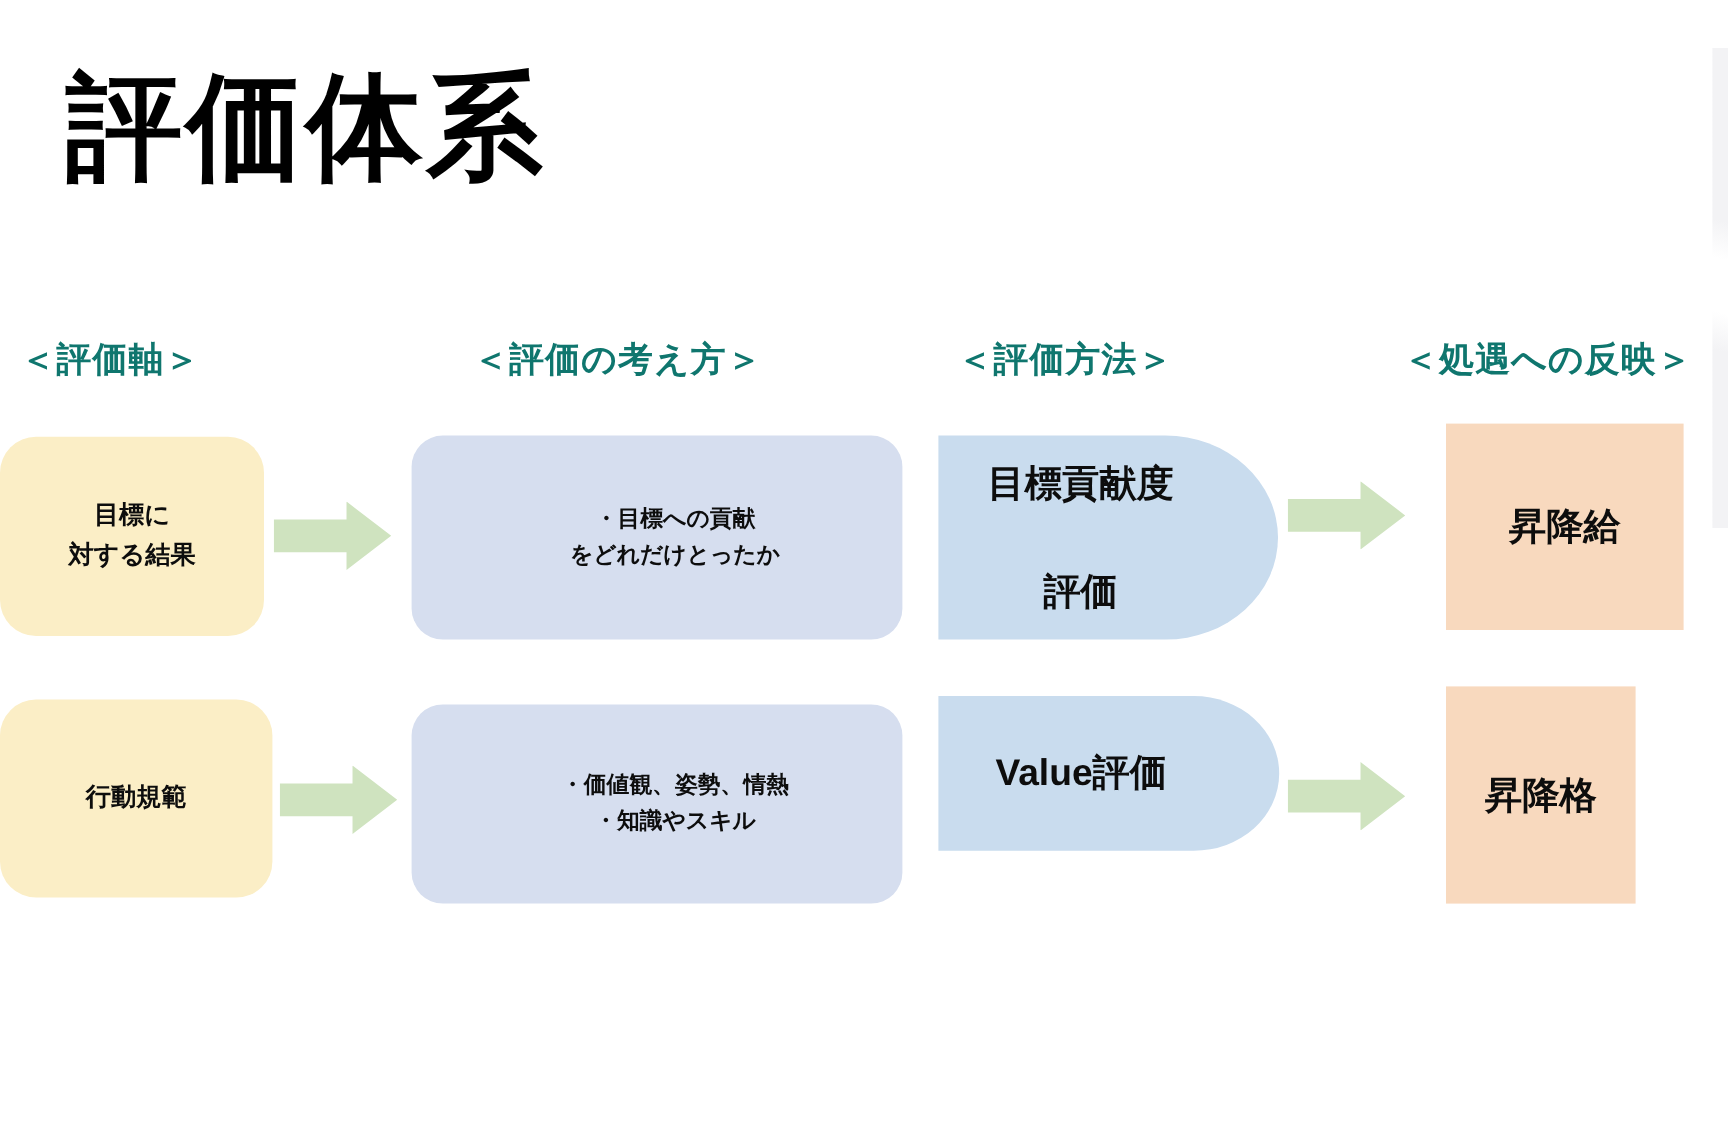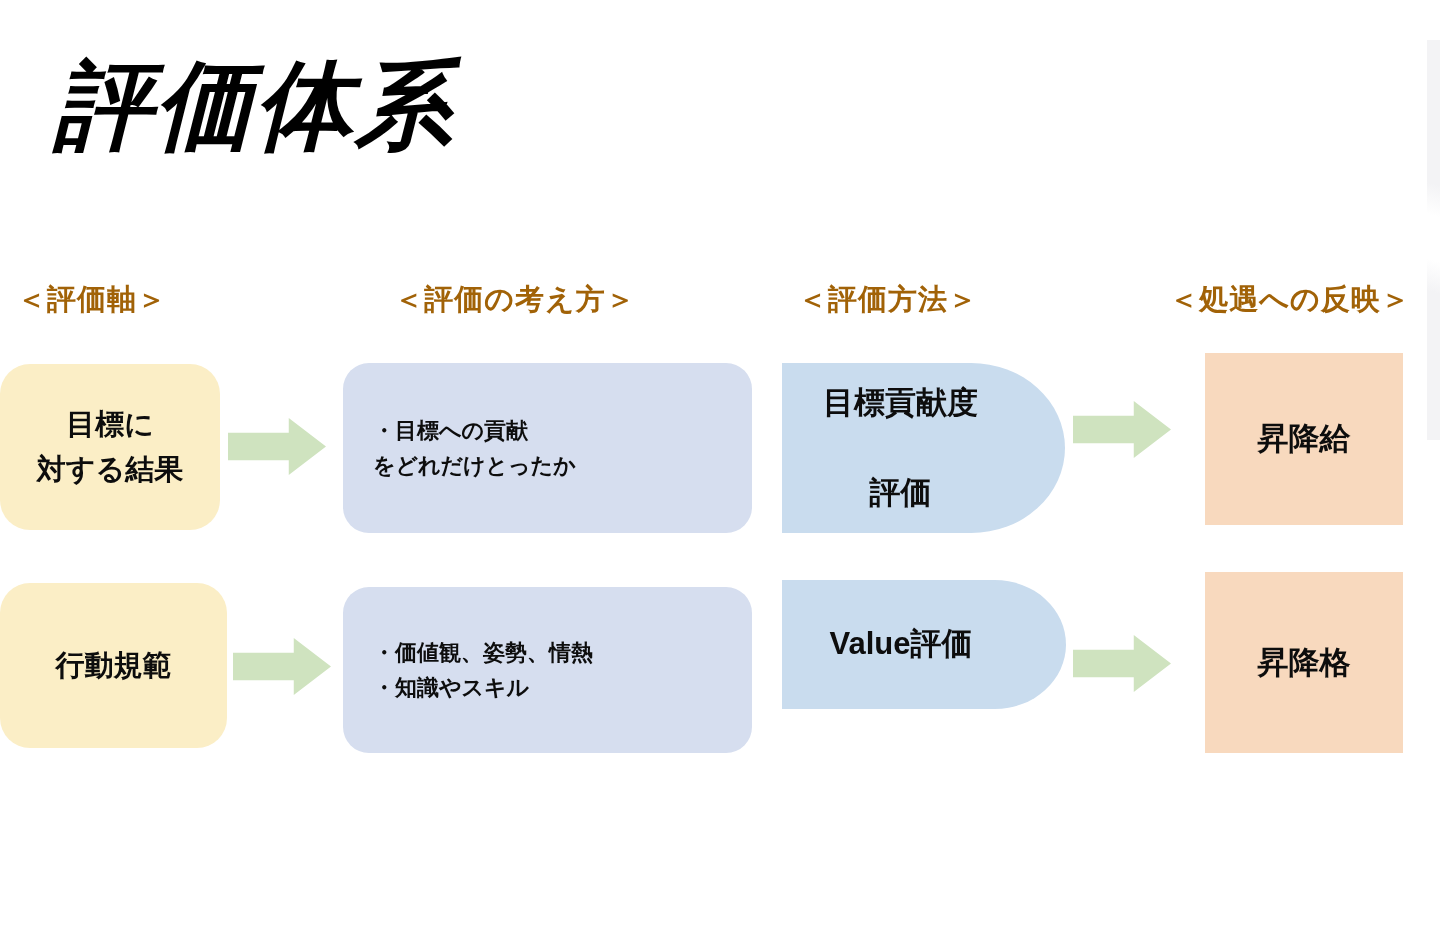--- a/index.html
+++ b/index.html
@@ -3,37 +3,37 @@
 <meta charset="utf-8">
 <style>
   html,body{margin:0;padding:0;}
   body{
     width:1440px;height:936px;background:#ffffff;position:relative;overflow:hidden;
     font-family:"Liberation Sans","DejaVu Sans",sans-serif;
   }
   .stage{position:absolute;inset:0;}
   .title{
     position:absolute;left:55px;top:42px;margin:0;
-    font-size:97px;font-weight:bold;color:#000;letter-spacing:3px;white-space:nowrap;font-style:italic;
+    font-size:97px;font-weight:bold;color:#000;letter-spacing:3px;white-space:nowrap;
   }
   .col-header{
     position:absolute;top:280px;transform:translateX(-50%);
-    font-size:29px;font-weight:bold;color:#a16207;letter-spacing:1px;white-space:nowrap;
+    font-size:29px;font-weight:bold;color:#0f766e;letter-spacing:1px;white-space:nowrap;
   }
   .box{
     position:absolute;display:flex;flex-direction:column;justify-content:center;
     font-weight:bold;color:#0d0d0d;box-sizing:border-box;
   }
   .axis-box{
     background:var(--axis-box);border-radius:30px;align-items:center;
-    font-size:29px;line-height:1.55;text-align:center;
+    font-size:21px;line-height:1.55;text-align:center;
   }
   .approach-box{
-    background:var(--approach-box);border-radius:26px;align-items:flex-start;
-    padding-left:30px;font-size:22px;line-height:1.6;
+    background:var(--approach-box);border-radius:26px;align-items:center;
+    padding-left:30px;font-size:19px;line-height:1.6;
   }
   .approach-box .bullet-line:nth-child(3){padding-left:27px;}
   .method-shape{
     background:var(--method-shape);align-items:center;text-align:center;
     border-top-right-radius:95px 86px;border-bottom-right-radius:95px 86px;
     padding-right:58px;padding-left:12px;font-size:31px;line-height:1.5;gap:44px;
   }
   .treatment-box{
     background:var(--treatment-box);align-items:center;text-align:left;font-size:31px;font-family:Liberation Mono, monospace;
   }
@@ -91,19 +91,19 @@
     <div class="bullet-line">・価値観、姿勢、情熱</div>
     <div class="bullet-line">・知識やスキル</div>
   </div>
 
   <div class="box method-shape" style="left:782px;top:580px;width:284px;height:129px">
     <div>Value評価</div>
   </div>
 
   <div class="arrow" style="left:1073px;top:635px"></div>
 
-  <div class="box treatment-box" style="left:1205px;top:572px;width:198px;height:181px">
+  <div class="box treatment-box" style="left:1205px;top:572px;width:158px;height:181px">
     <div>昇降格</div>
   </div>
 
   <div class="edge-artifact"></div>
 
 </div>
 
 </body></html>

